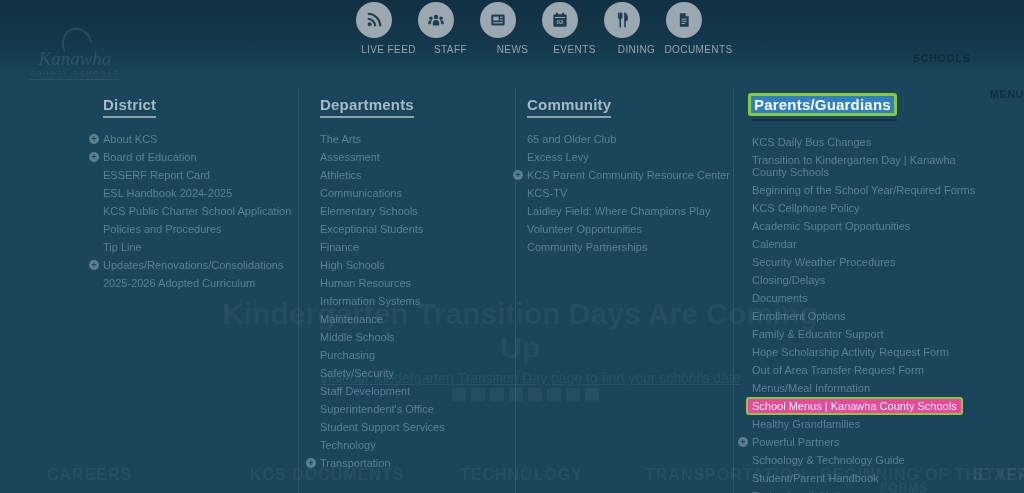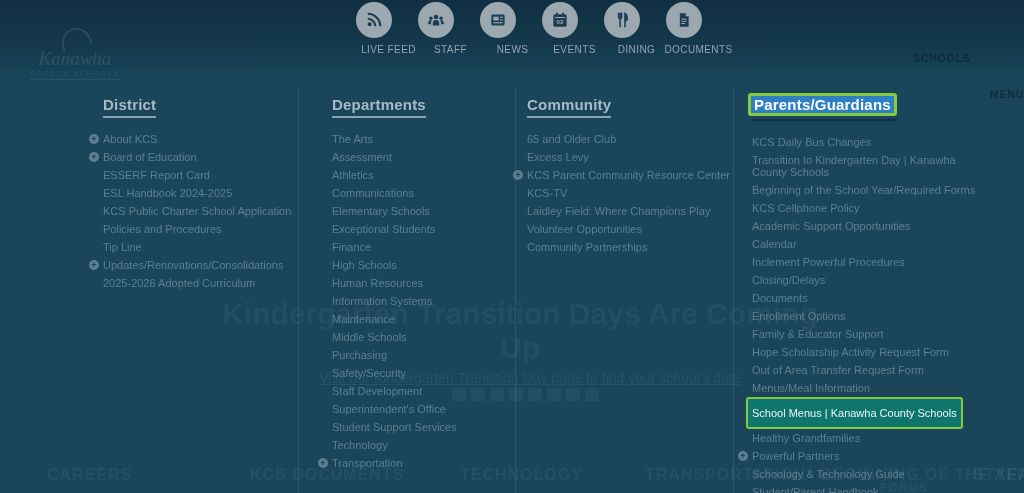--- a/index.html
+++ b/index.html
@@ -34,36 +34,36 @@
   .icon-row{position:absolute;left:343px;top:2px;display:flex;}
   .icon-cell{width:62px;display:flex;flex-direction:column;align-items:center;cursor:pointer;}
   .icon-circle{width:36px;height:36px;border-radius:50%;background:#9CA8AF;
     display:flex;align-items:center;justify-content:center;flex:0 0 auto;}
   .icon-circle svg{display:block;}
   .icon-label{margin-top:6px;font-size:10px;letter-spacing:.4px;color:#93A4B0;white-space:nowrap;padding-left:29px;}
   
   .menu{position:absolute;left:80px;top:88px;height:405px;display:flex;}
   .col{box-sizing:border-box;padding-top:8px;}
   .col1{width:218px;padding-left:23px;}
-  .col2{width:217px;padding-left:33px;border-left:1px solid rgba(255,255,255,.09);}
+  .col2{width:217px;padding-left:21px;border-left:1px solid rgba(255,255,255,.09);}
   .col3{width:218px;padding-left:11px;border-left:1px solid rgba(255,255,255,.09);}
   .col4{width:250px;padding-left:18px;border-left:1px solid rgba(255,255,255,.09);}
   .col h2{font-size:15px;line-height:17px;letter-spacing:.2px;color:#A7BAC6;margin:0 0 15px;
     display:inline-block;border-bottom:2px solid rgba(167,186,198,.8);padding-bottom:3px;font-weight:bold;}
   .col h2.underline-dark{border-bottom-color:#142F43;}
   .hl-head{display:inline-block;background:#2F80C3;border:3px solid #86CB3F;border-radius:3px;
     color:#FFFFFF;padding:0 3px;margin:-3px 0 0 -4px;}
   .col ul{list-style:none;margin:0;padding:0;}
   .col li{position:relative;font-size:11px;line-height:12px;margin-bottom:6px;color:#5D7F92;cursor:pointer;}
   .col4 li{max-width:246px;}
   .plus{position:absolute;left:-14px;top:1px;width:10px;height:10px;border-radius:50%;background:#5D7F92;
     display:flex;align-items:center;justify-content:center;}
   .plus::after{content:"+";color:#1A455A;font-size:9px;font-weight:bold;line-height:10px;}
-  .hl-item{display:inline-block;background:#0f766e;border:2px solid #86CB3F;border-radius:3px;
-    color:#EAF4FC;padding:8px 4px;margin:-3px 0 -3px -6px;}
+  .hl-item{display:inline-block;background:#ec4899;border:2px solid #86CB3F;border-radius:3px;
+    color:#EAF4FC;padding:1px 4px;margin:-3px 0 -3px -6px;}
 </style>
 </head>
 <body>
 
 <div id="app">
 
   <div class="bg-layer">
     <div class="top-shade"></div>
     <div class="bg-logo">
       <span class="swirl"></span>
@@ -231,21 +231,21 @@
       <h2 class="underline-dark">
         <span class="hl-head">Parents/Guardians</span>
       </h2>
       <ul>
           <li><span>KCS Daily Bus Changes</span></li>
           <li><span>Transition to Kindergarten Day | Kanawha County Schools</span></li>
           <li><span>Beginning of the School Year/Required Forms</span></li>
           <li><span>KCS Cellphone Policy</span></li>
           <li><span>Academic Support Opportunities</span></li>
           <li><span>Calendar</span></li>
-          <li><span>Inclement Powerful Procedures</span></li>
+          <li><span>Security Weather Procedures</span></li>
           <li><span>Closing/Delays</span></li>
           <li><span>Documents</span></li>
           <li><span>Enrollment Options</span></li>
           <li><span>Family &amp; Educator Support</span></li>
           <li><span>Hope Scholarship Activity Request Form</span></li>
           <li><span>Out of Area Transfer Request Form</span></li>
           <li><span>Menus/Meal Information</span></li>
           <li><span class="hl-item">School Menus | Kanawha County Schools</span></li>
           <li><span>Healthy Grandfamilies</span></li>
           <li><span class="plus"></span><span>Powerful Partners</span></li>

